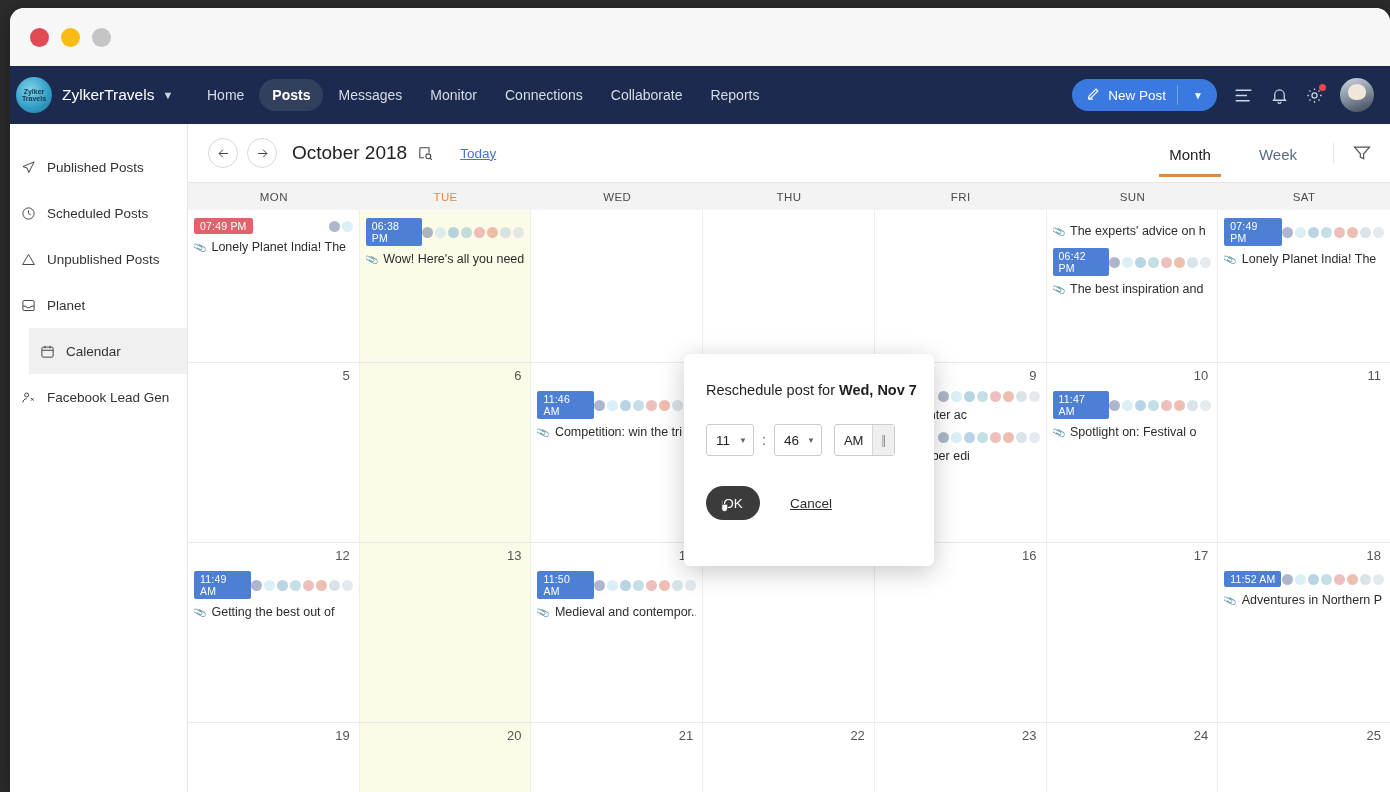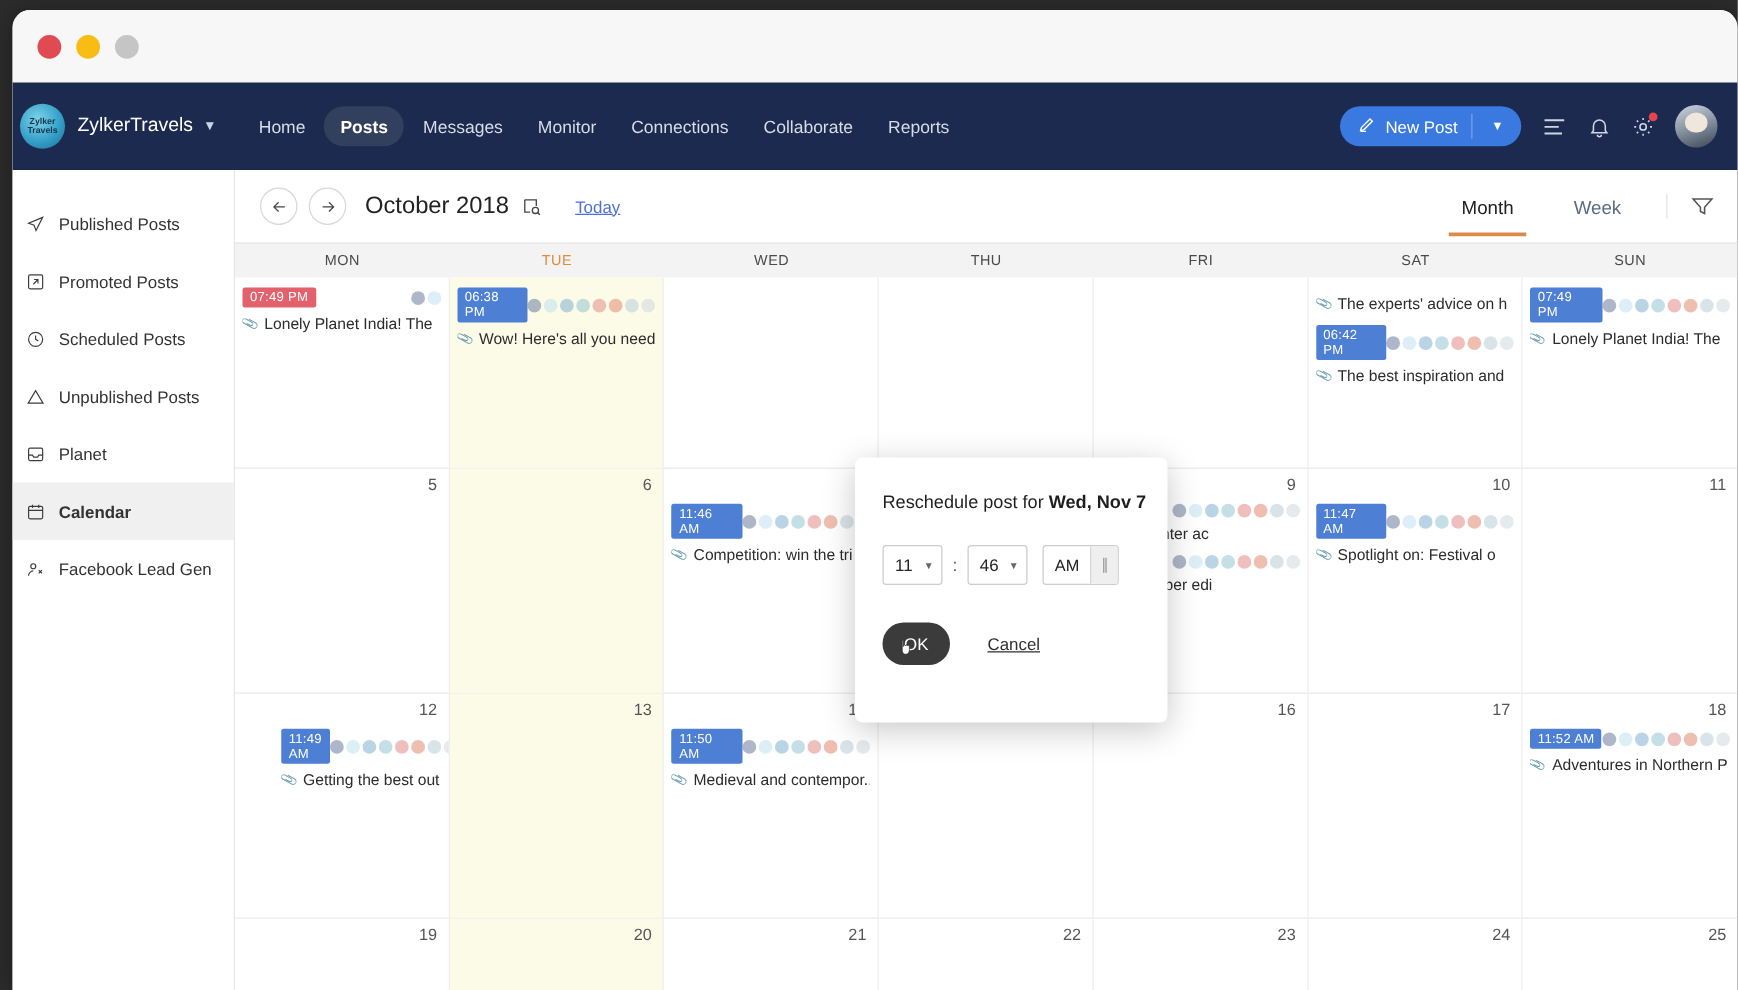--- a/index.html
+++ b/index.html
@@ -26,21 +26,21 @@
     padding-left: 20px;
     border-radius: 14px 14px 0 0;
   }
   .dot { width: 19px; height: 19px; border-radius: 50%; margin-right: 12px; }
   .dot.red    { background: #e04a52; }
   .dot.yellow { background: #f9bc14; }
   .dot.grey   { background: #c5c5c5; }
 
   
   .topnav {
-    height: 70px;
+    height: 58px;
     background: #1b2a4e;
     display: flex; align-items: center;
     padding: 0 16px 0 0;
     position: relative;
   }
   .brand { display: flex; align-items: center; padding-left: 6px; width: 180px; }
   .logo {
     width: 36px; height: 36px; border-radius: 50%;
     background: radial-gradient(circle at 40% 35%, #7fd3e8 0%, #35a0c9 55%, #1c6f94 100%);
     display: flex; align-items: center; justify-content: center;
@@ -84,21 +84,21 @@
   
   .body { display: flex; height: calc(784px - 58px - 58px); }
 
   
   .sidebar { width: 178px; background: #fff; border-right: 1px solid #e6e6e6; padding-top: 20px; flex: none; }
   .side-item {
     display: flex; align-items: center; gap: 10px;
     height: 46px; padding-left: 10px;
     font-size: 13.5px; color: #333;
   }
-  .side-item.active { background: #f0f0f0; font-weight: bold; }
+  .side-item.active { background: #f0f0f0; font-weight: normal; margin-left: 19px; }
   .side-ic { width: 17px; height: 17px; display:flex; align-items:center; justify-content:center; color:#3c3c3c;}
   .side-ic svg { width: 15px; height: 15px; }
 
   
   .main { flex: 1; position: relative; background: #fff; }
   .cal-toolbar {
     height: 58px; display: flex; align-items: center;
     padding: 0 18px 0 20px; position: relative;
   }
   .circ-btn {
@@ -270,29 +270,20 @@
   <div class="body">
 
     <div class="sidebar">
       <div class="side-item">
         <span class="side-ic">
           <svg viewBox="0 0 24 24" fill="none" stroke="#3c3c3c" stroke-width="1.5">
               <path d="M21 3L3 10.5l7 2.5 2.5 7L21 3z"></path>
             </svg>
         </span>
         <span>Published Posts</span>
-      </div>
-      <div class="side-item">
-        <span class="side-ic">
-          <svg viewBox="0 0 24 24" fill="none" stroke="#3c3c3c" stroke-width="1.5">
-              <rect x="3" y="3" width="18" height="18" rx="2"></rect>
-              <path d="M9 15l6-6M10 9h5v5"></path>
-            </svg>
-        </span>
-        <span>Promoted Posts</span>
       </div>
       <div class="side-item">
         <span class="side-ic">
           <svg viewBox="0 0 24 24" fill="none" stroke="#3c3c3c" stroke-width="1.5">
               <circle cx="12" cy="12" r="9"></circle>
               <path d="M12 7v5l3.5 2"></path>
             </svg>
         </span>
         <span>Scheduled Posts</span>
       </div>
@@ -366,22 +357,22 @@
           </div>
         </div>
       </div>
 
       <div class="dow-row">
         <div class="dow">MON</div>
         <div class="dow today">TUE</div>
         <div class="dow">WED</div>
         <div class="dow">THU</div>
         <div class="dow">FRI</div>
+        <div class="dow">SUN</div>
         <div class="dow">SAT</div>
-        <div class="dow">SUN</div>
       </div>
 
       <div class="weeks" id="weeks">
           <div class="week w1">
             <div class="day">
               <div style="padding-top: 2px;">
                 <div class="evt">
                   <div class="evt-top">
                     <span class="time-badge red">07:49 PM</span>
                     <span class="socials">
@@ -586,21 +577,21 @@
               </div>
             </div>
             <div class="day">
               <div class="daynum">11</div>
               <div style="padding-top: 22px;"></div>
             </div>
           </div>
           <div class="week">
             <div class="day">
               <div class="daynum">12</div>
-              <div style="padding-top: 22px; margin-left: 31px;">
+              <div style="padding-top: 22px;">
                 <div class="evt">
                   <div class="evt-top">
                     <span class="time-badge blue">11:49 AM</span>
                     <span class="socials">
                       <span class="sc" style="background: rgb(107, 123, 156);"></span>
                       <span class="sc" style="background: rgb(191, 224, 239);"></span>
                       <span class="sc" style="background: rgb(127, 176, 205);"></span>
                       <span class="sc" style="background: rgb(147, 196, 207);"></span>
                       <span class="sc" style="background: rgb(226, 139, 135);"></span>
                       <span class="sc" style="background: rgb(224, 139, 111);"></span>

